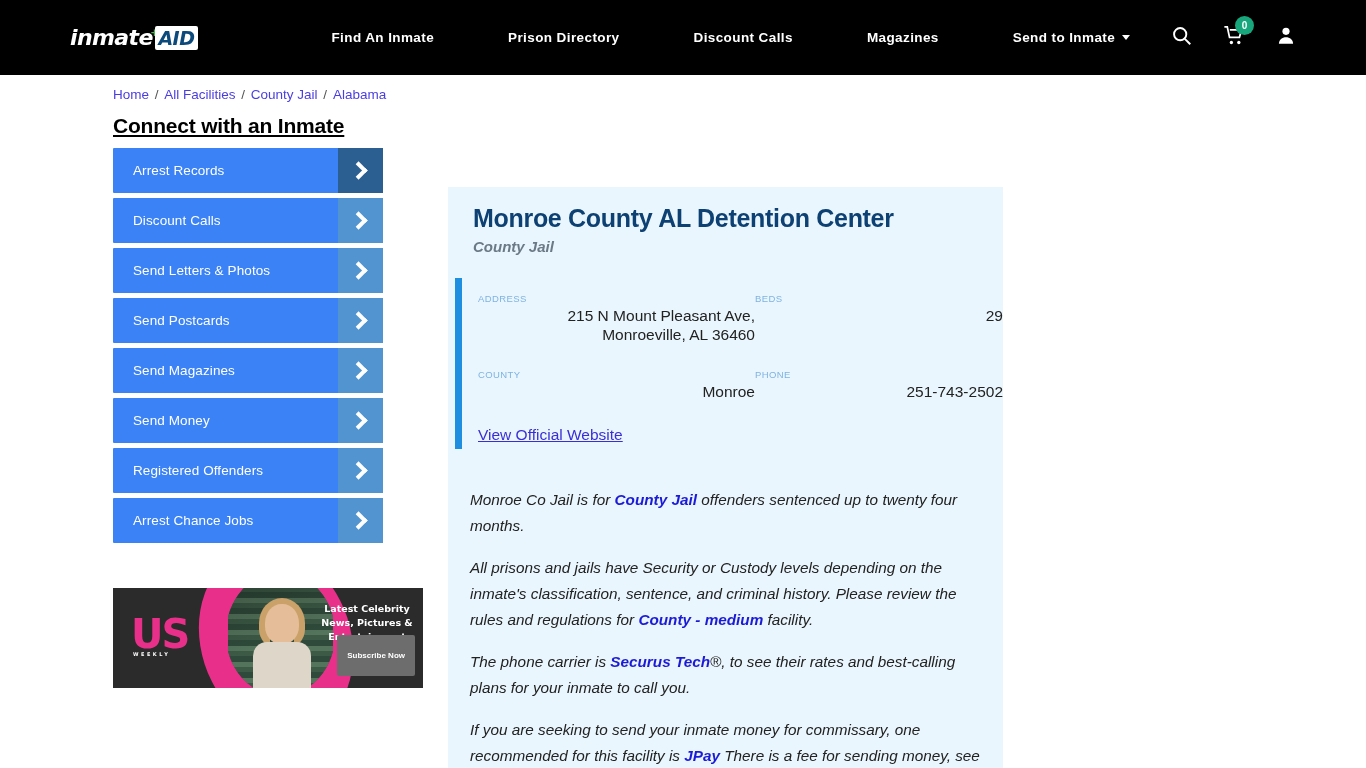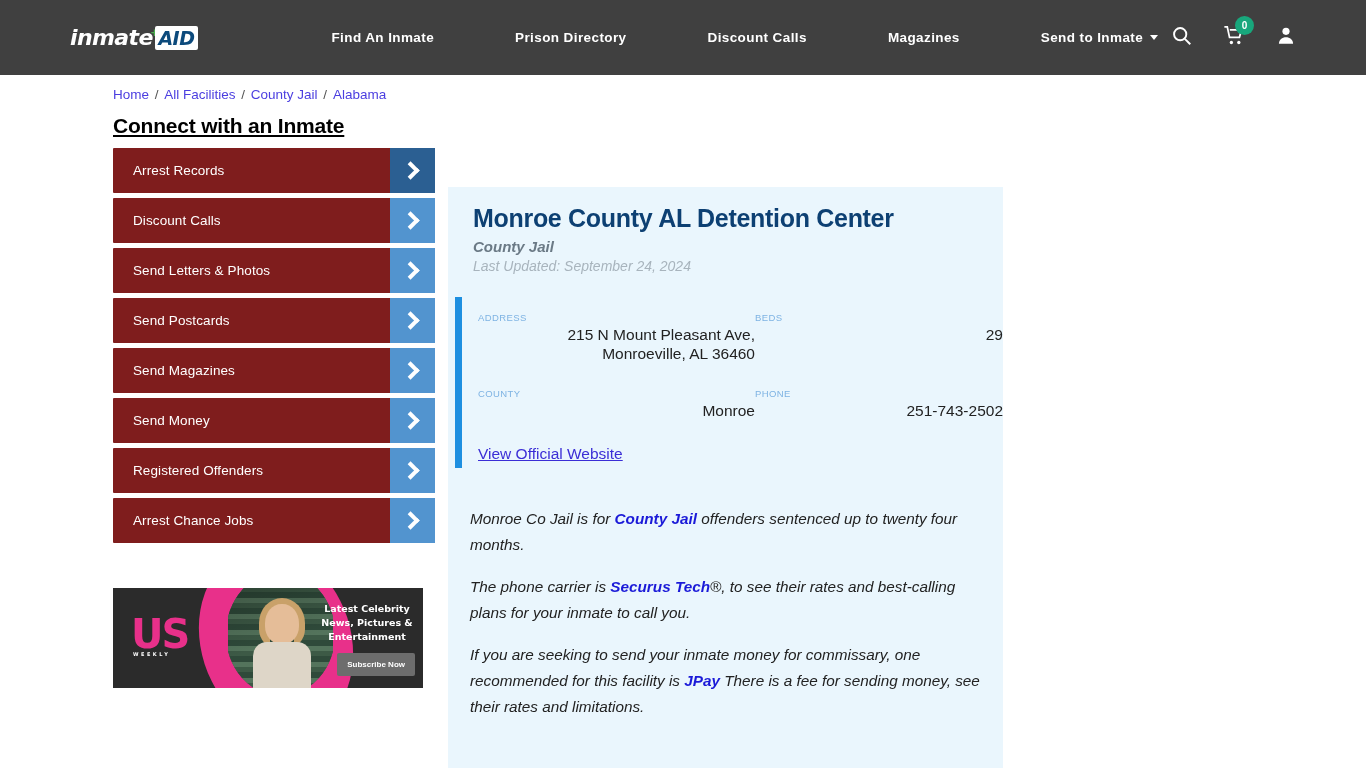--- a/index.html
+++ b/index.html
@@ -8,21 +8,21 @@
     margin: 0; padding: 0;
     width: 1366px; height: 768px;
     overflow: hidden;
     background: #ffffff;
     font-family: "Liberation Sans", sans-serif;
   }
 
   
   .site-header {
     width: 1366px; height: 75px;
-    background: #404040;
+    background: #000000;
     display: flex; align-items: center;
     position: relative;
   }
   .logo {
     margin-left: 70px;
     display: flex; align-items: center;
     height: 30px;
     user-select: none;
   }
   .logo-word {
@@ -48,21 +48,21 @@
     border-radius: 2px;
     letter-spacing: -0.5px;
     margin-left: -3px;
     font-family: "DejaVu Sans", sans-serif;
     font-style: italic;
   }
 
   .main-nav {
     display: flex; align-items: flex-start;
     margin-left: 100px;
-    gap: 15px;
+    gap: 8px;
   }
   .nav-item {
     color: #ffffff;
     font-size: 13.5px;
     font-weight: bold;
     letter-spacing: 0.4px;
     padding: 0 33px;
     cursor: pointer;
     white-space: nowrap;
   }
@@ -99,21 +99,21 @@
     position: relative;
     width: 1366px;
     height: 693px;
     background: #ffffff;
   }
 
   
   .left-col {
     position: absolute;
     left: 113px; top: 0;
-    width: 322px;
+    width: 270px;
   }
   .breadcrumb {
     font-size: 13.5px;
     color: #444;
     padding-top: 12px;
     white-space: nowrap;
   }
   .breadcrumb a {
     color: #4b3ee0;
     text-decoration: none;
@@ -129,21 +129,21 @@
     margin-top: 12px;
     display: inline-block;
     letter-spacing: -0.2px;
   }
 
   .side-list { margin-top: 10px; }
   .side-btn {
     position: relative;
     height: 45px;
     margin-bottom: 5px;
-    background: #7f1d1d;
+    background: #3b82f6;
     display: flex; align-items: center;
     cursor: pointer;
     border-radius: 1px;
   }
   .side-btn-label {
     color: #ffffff;
     font-size: 13.5px;
     padding-left: 20px;
     letter-spacing: 0.1px;
   }
@@ -241,21 +241,21 @@
     text-align: center;
     font-family: "DejaVu Sans", sans-serif;
   }
   .ad-cta {
     position: absolute;
     right: 8px; bottom: 12px;
     background: #6d6d6d;
     color: #ffffff;
     font-size: 8px;
     font-weight: bold;
-    padding: 7px 10px;
+    padding: 16px 10px;
     border-radius: 2px;
     cursor: pointer;
   }
 
   
   .main-panel {
     position: absolute;
     left: 448px; top: 112px;
     width: 555px;
     min-height: 581px;
@@ -460,21 +460,20 @@
       </div>
       <div class="ad-text">Latest Celebrity News, Pictures &amp; Entertainment</div>
       <div class="ad-cta">Subscribe Now</div>
     </div>
   </div>
 
   <div class="main-panel">
 
     <div class="facility-title">Monroe County AL Detention Center</div>
     <div class="facility-type">County Jail</div>
-    <div class="facility-updated">Last Updated: September 24, 2024</div>
 
     <div class="info-card">
       <div class="info-accent"></div>
       <div class="info-grid">
         <div class="info-cell">
           <div class="info-label">ADDRESS</div>
           <div class="info-value" style="white-space:pre-line">215 N Mount Pleasant Ave,
 Monroeville, AL 36460</div>
         </div>
         <div class="info-cell">
@@ -490,18 +489,19 @@
           <div class="info-value">251-743-2502</div>
         </div>
         <div class="info-cell">
           <span class="official-link">View Official Website</span>
         </div>
       </div>
     </div>
 
     <div class="copy">
       <p><span>Monroe Co Jail is for </span><b>County Jail</b><span> offenders sentenced up to twenty four months.</span></p>
+      <p><span>All prisons and jails have Security or Custody levels depending on the inmate's classification, sentence, and criminal history. Please review the rules and regulations for </span><b>County - medium</b><span> facility.</span></p>
       <p><span>The phone carrier is </span><b>Securus Tech</b><span class="reg">®</span><span>, to see their rates and best-calling plans for your inmate to call you.</span></p>
       <p><span>If you are seeking to send your inmate money for commissary, one recommended for this facility is </span><b>JPay</b><span> There is a fee for sending money, see their rates and limitations.</span></p>
 
     </div>
   </div>
 </div>
 
 </body></html>

